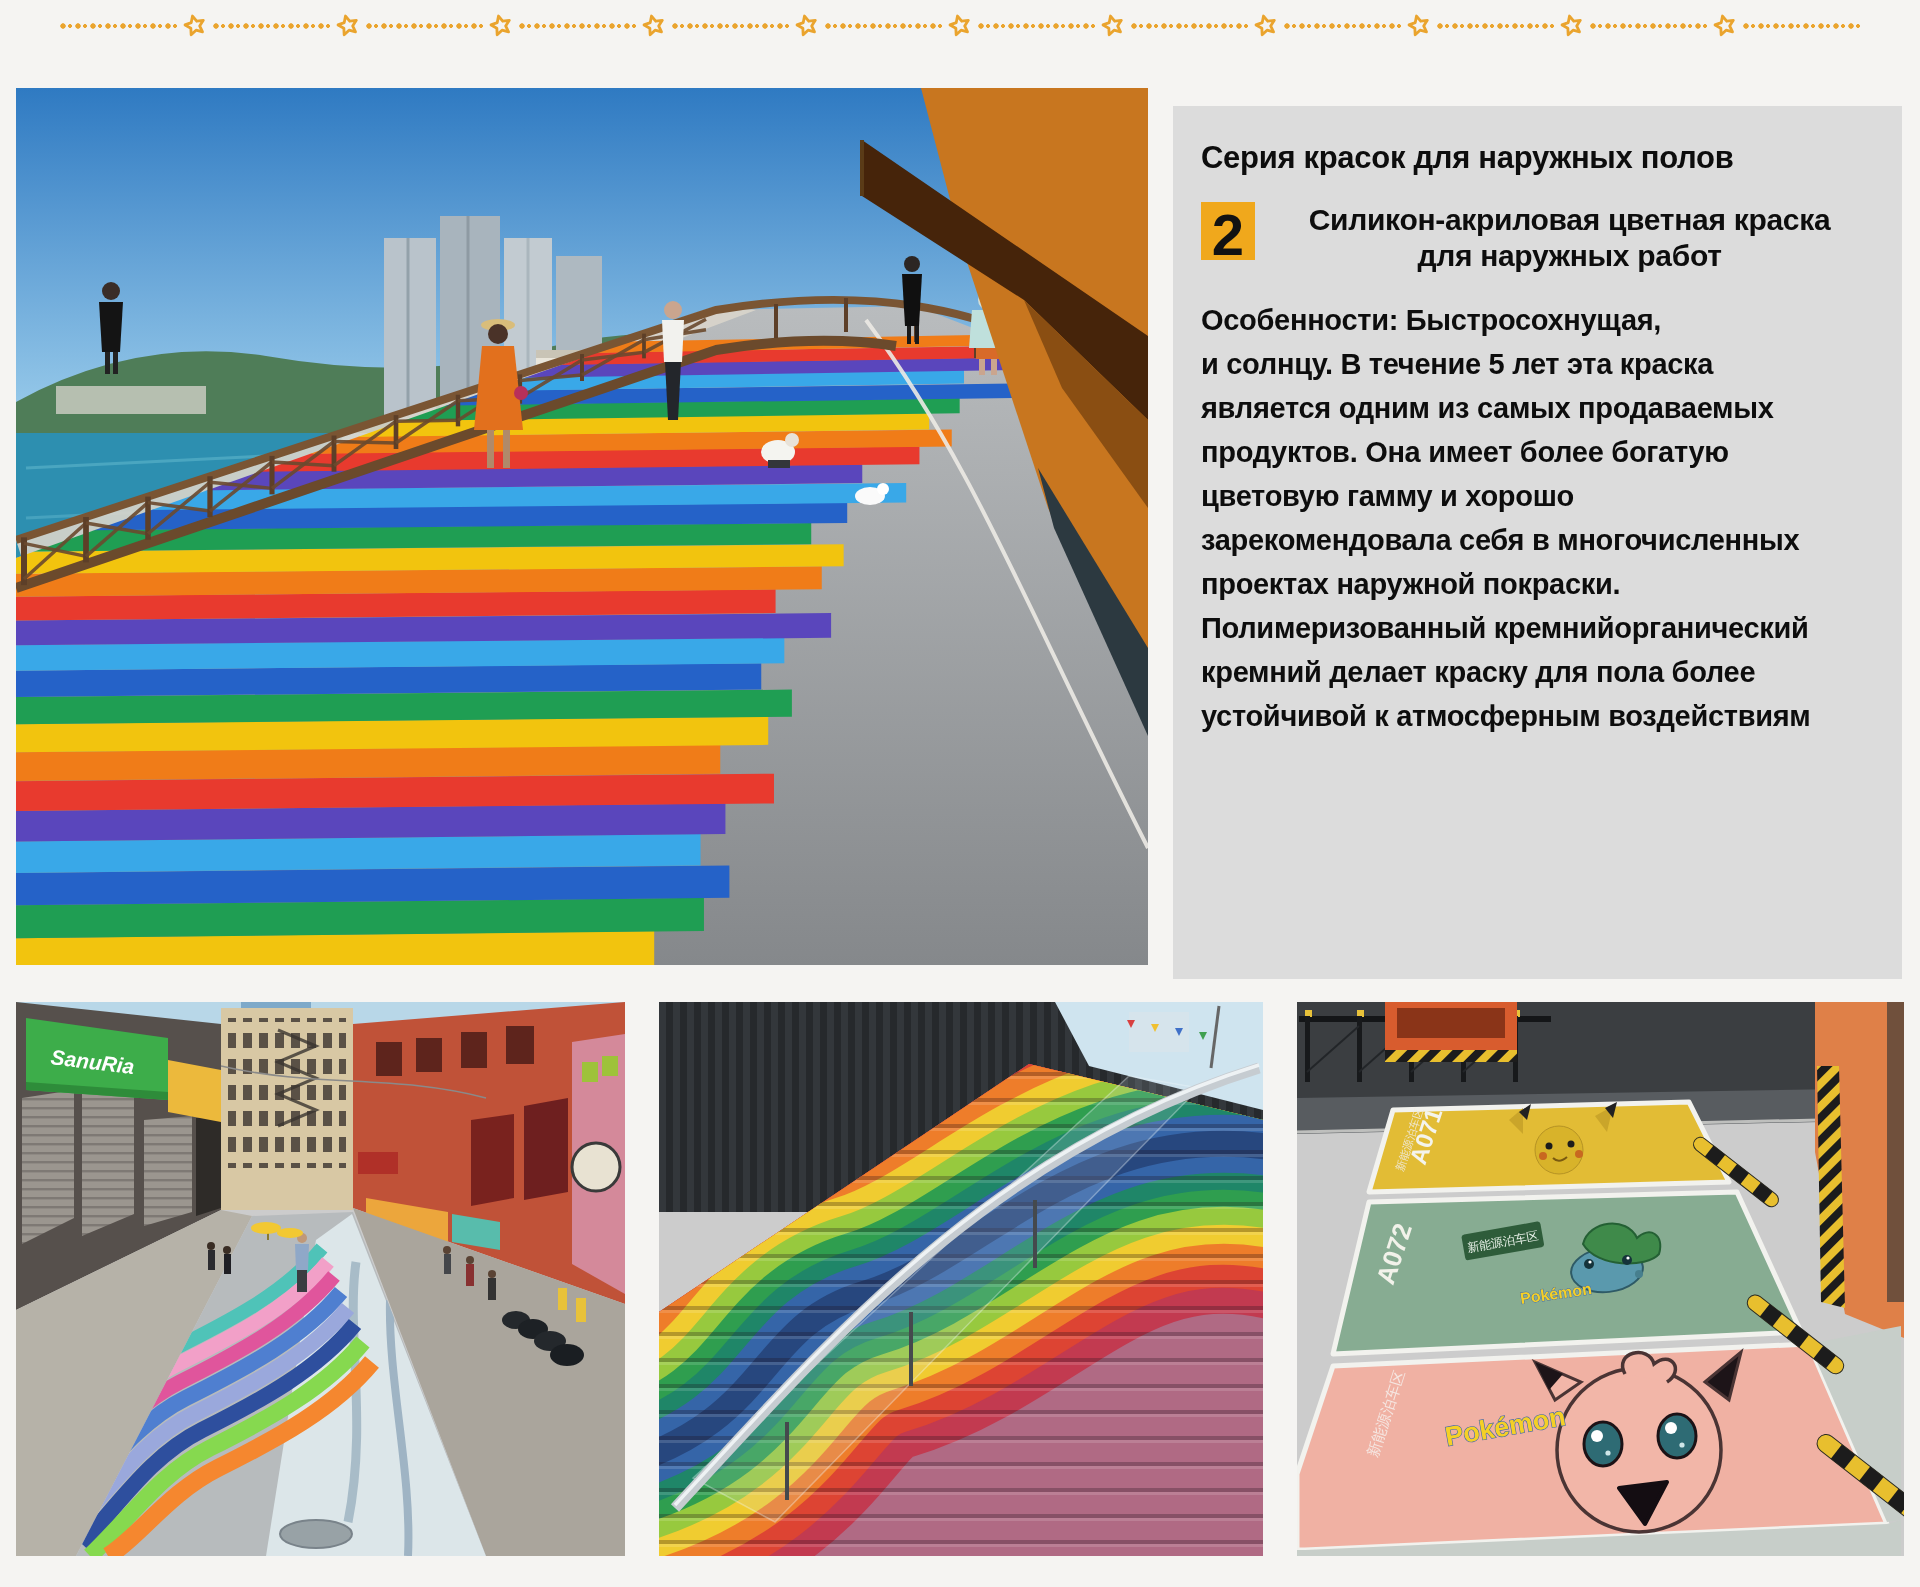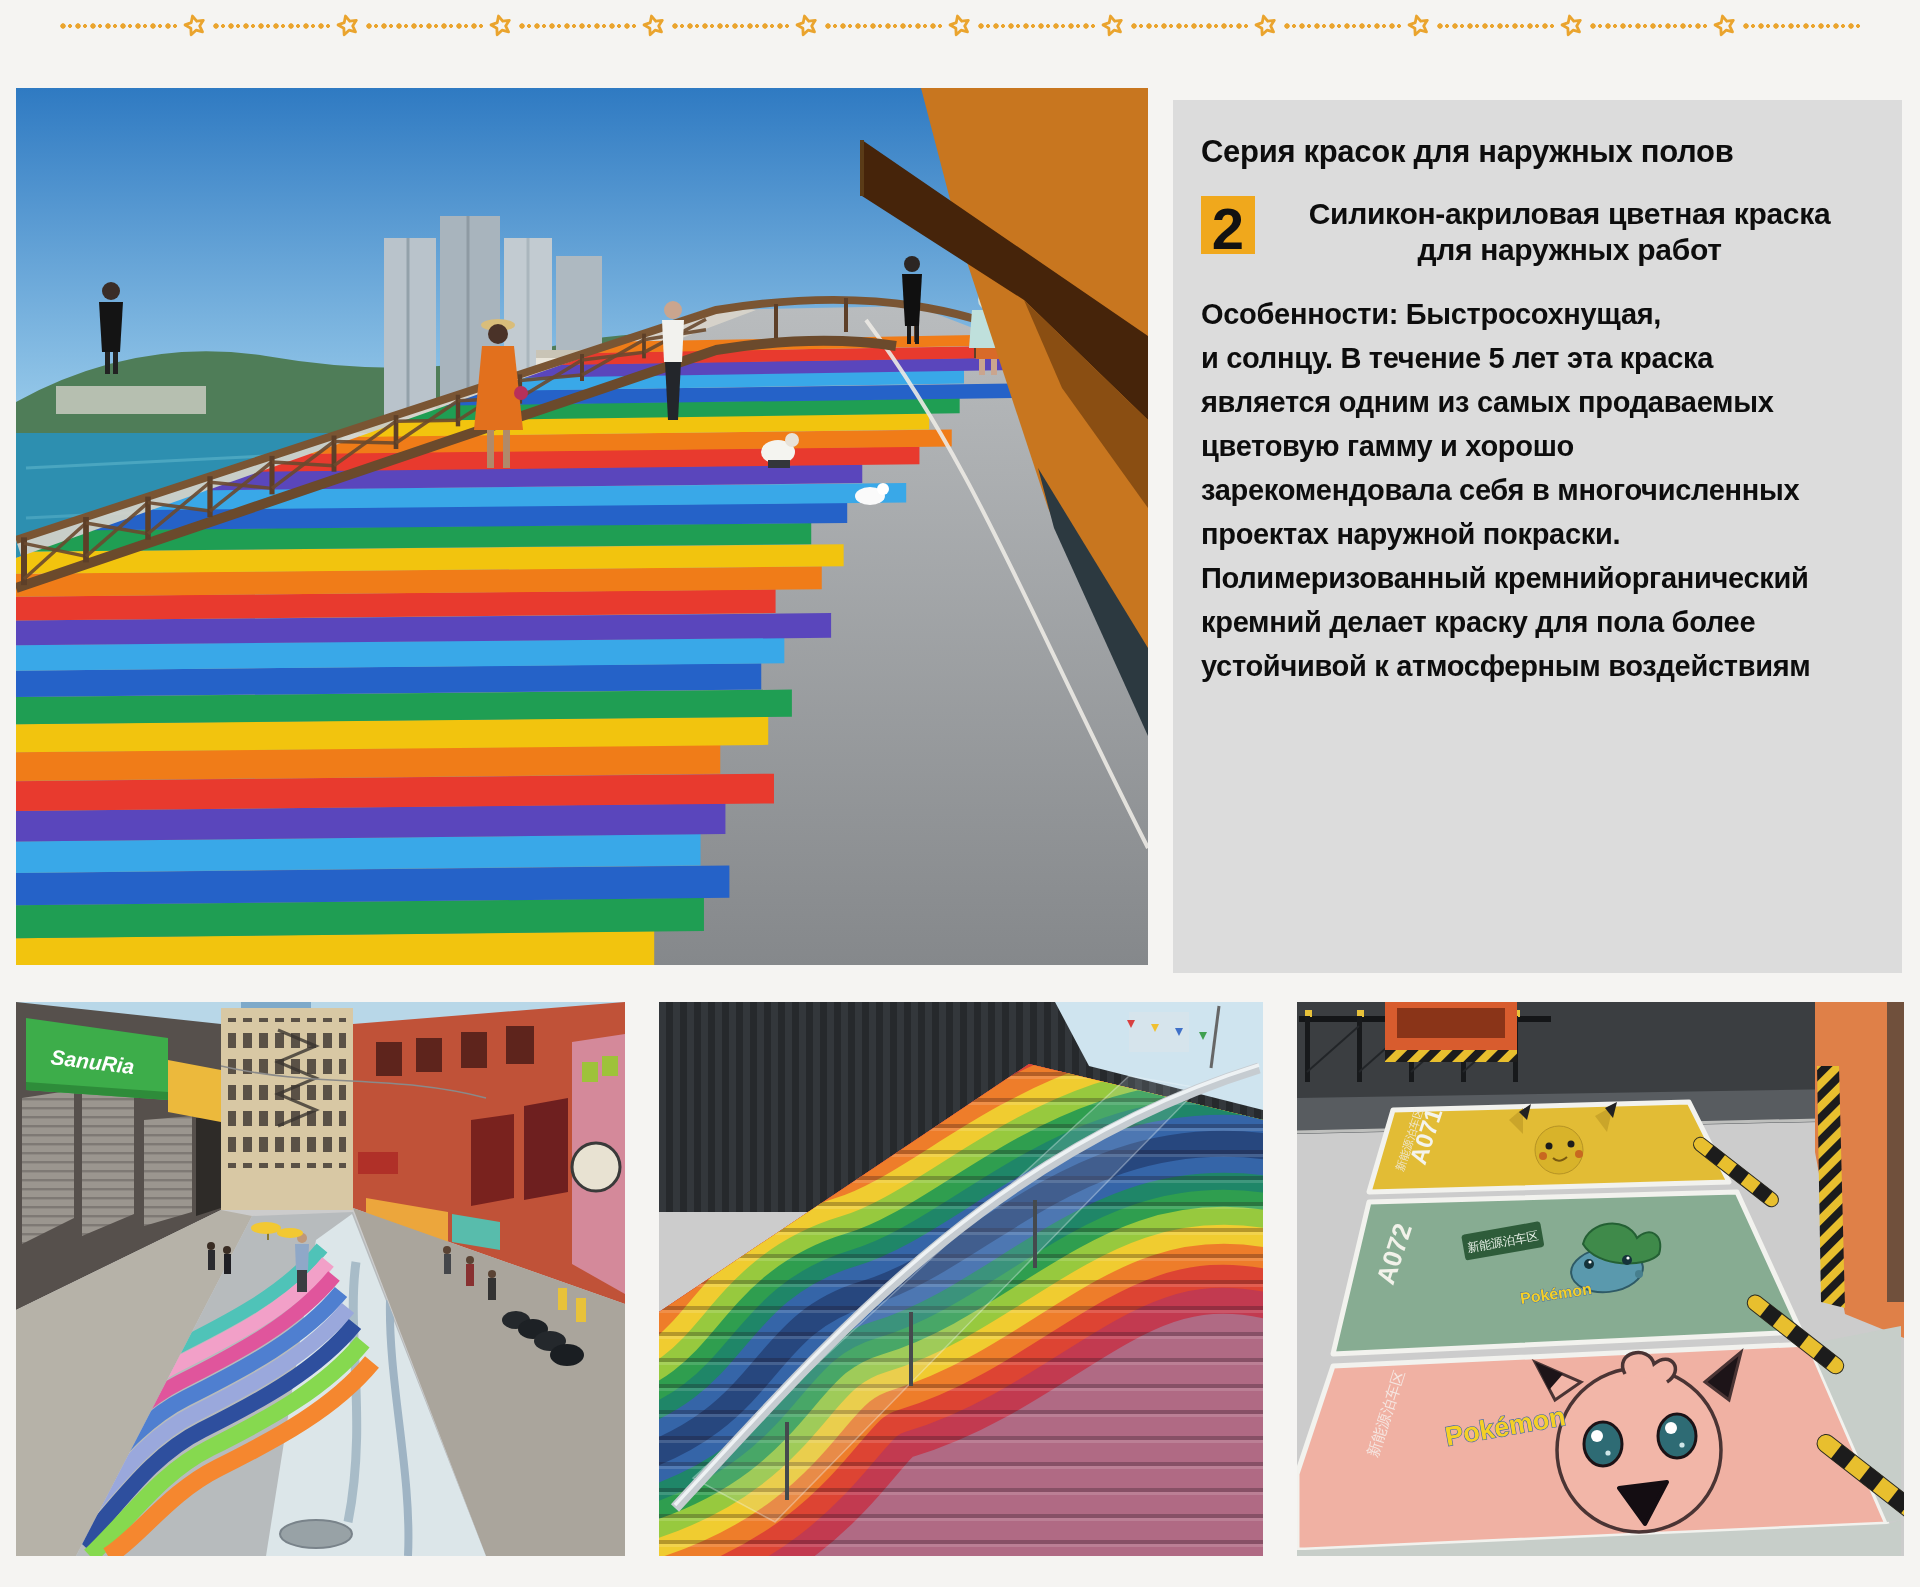--- a/index.html
+++ b/index.html
@@ -11,21 +11,21 @@
     background-image:
       radial-gradient(circle at 4px 6px, var(--orn) 2.4px, transparent 3px),
       radial-gradient(circle at 11px 6px, var(--orn) 1.6px, transparent 2.2px);
     background-size:15px 12px;background-repeat:repeat-x;margin:0 4px;}
   .starwrap{width:26px;height:26px;flex:0 0 auto;transform:rotate(-14deg);}
   .starwrap svg{width:100%;height:100%;display:block;}
   
   .photo{position:absolute;overflow:hidden;background:#ccc;}
   .photo svg{display:block;width:100%;height:100%;}
   #main-photo{left:16px;top:88px;width:1132px;height:877px;}
-  #panel{position:absolute;left:1173px;top:100px;width:729px;height:873px;background:var(--panel,#dcdcdc);
+  #panel{position:absolute;left:1173px;top:106px;width:729px;height:873px;background:var(--panel,#dcdcdc);
     box-sizing:border-box;padding:34px 24px 0 28px;color:var(--txt,#0d0d0d);}
   #panel h1{margin:0;font-size:31px;font-weight:700;letter-spacing:-.3px;}
   .subtitle-row{display:flex;margin-top:26px;align-items:flex-start;}
   .badge{width:54px;height:58px;flex:0 0 auto;background:var(--badge,#f0a81c);
     font-size:58px;font-weight:700;line-height:66px;text-align:center;color:#121212;overflow:visible;}
   .subtitle{flex:1;text-align:center;font-size:30px;font-weight:700;line-height:36px;letter-spacing:-.3px;padding-left:6px;}
   .body-text{margin-top:24px;}
   .bline{font-size:29px;font-weight:700;line-height:44px;white-space:nowrap;letter-spacing:-.3px;}
   
   #photo-street{left:16px;top:1002px;width:609px;height:554px;}
@@ -286,20 +286,21 @@
       <div class="badge">2</div>
       <div class="subtitle">
         <span style="display:block">Силикон-акриловая цветная краска</span>
         <span style="display:block">для наружных работ</span>
       </div>
     </div>
     <div class="body-text" id="bodyLines">
         <div class="bline">Особенности: Быстросохнущая,</div>
         <div class="bline">и солнцу. В течение 5 лет эта краска</div>
         <div class="bline">является одним из самых продаваемых</div>
+        <div class="bline">продуктов. Она имеет более богатую</div>
         <div class="bline">цветовую гамму и хорошо</div>
         <div class="bline">зарекомендовала себя в многочисленных</div>
         <div class="bline">проектах наружной покраски.</div>
         <div class="bline">Полимеризованный кремнийорганический</div>
         <div class="bline">кремний делает краску для пола более</div>
         <div class="bline">устойчивой к атмосферным воздействиям</div>
       </div>
   </aside>
 
   <div class="photo" id="photo-street">

